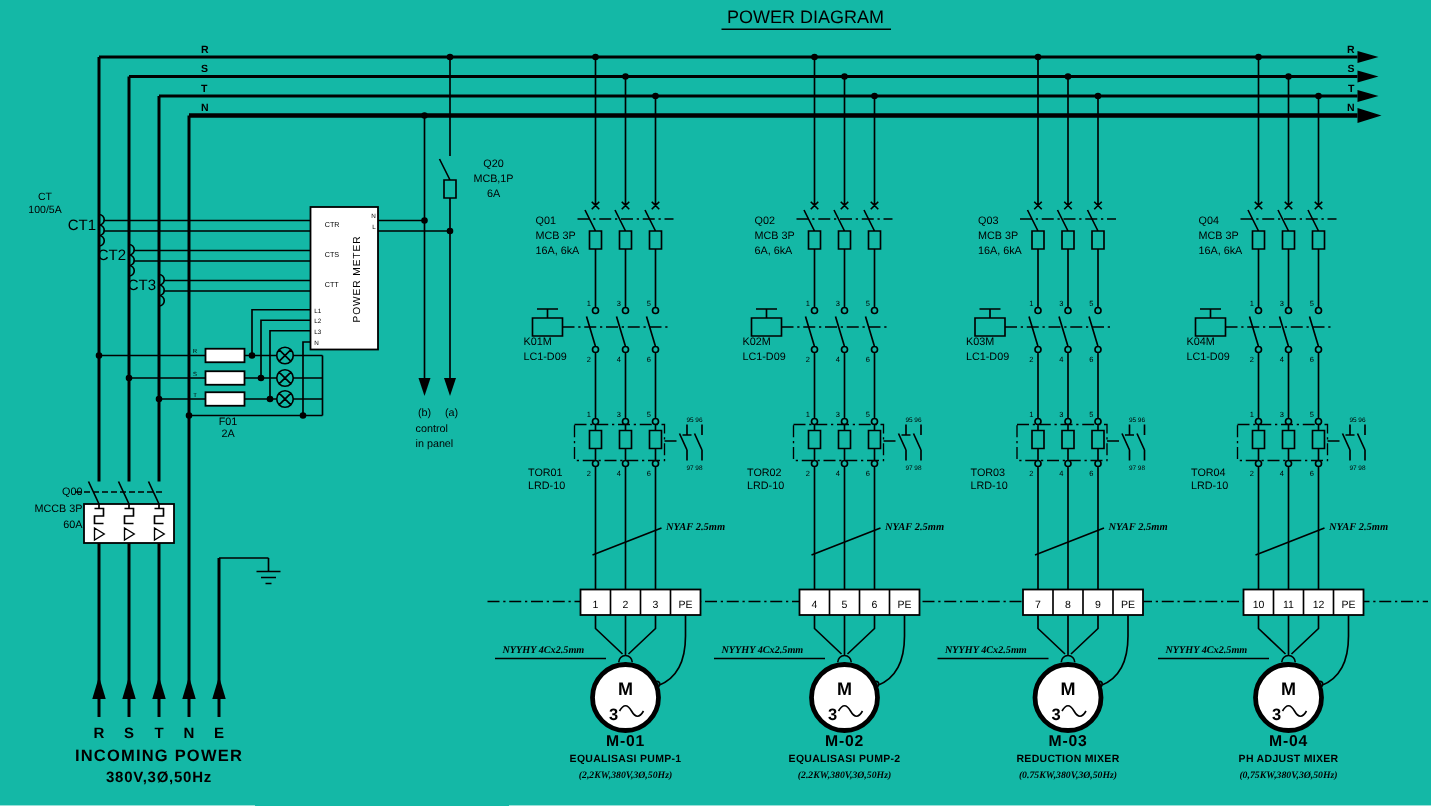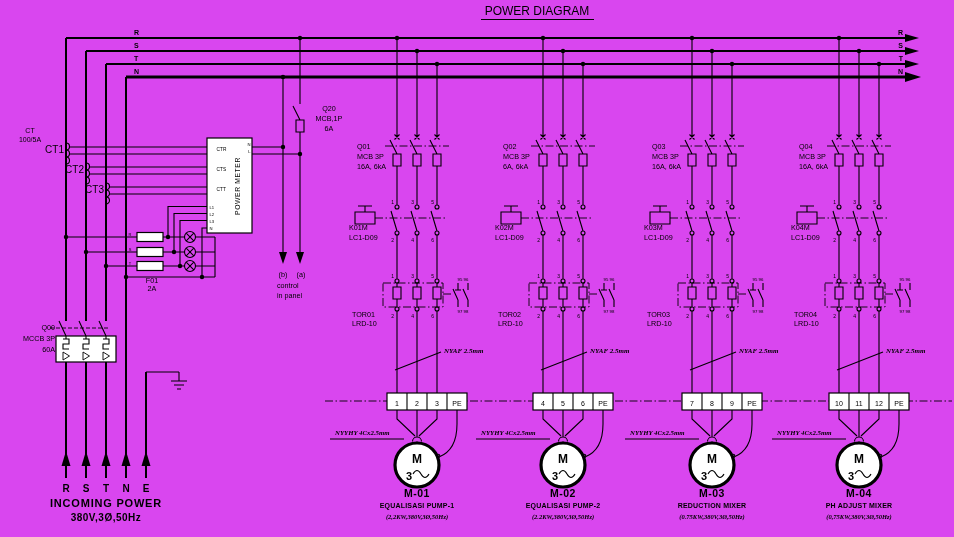--- a/index.html
+++ b/index.html
@@ -1,16 +1,16 @@
 <!DOCTYPE html>
 <html><head>
 <meta charset="utf-8">
 <style>
   html,body{margin:0;padding:0;background:#fff;}
-  .stage{width:954px;height:537px;position:relative;background:#d946ef;overflow:hidden;text-align:right;}
+  .stage{width:954px;height:537px;position:relative;background:#14b8a6;overflow:hidden;text-align:right;}
   svg{display:block;}
   svg text{font-family:"Liberation Sans",sans-serif;fill:#000;}
   .title{font-size:12px;}
   .bus{font-size:7px;font-weight:bold;}
   .lbl{font-size:7.2px;}
   .ctn{font-size:10px;}
   .sm7{font-size:7px;}
   .tn{font-size:5px;}
   .aux{font-size:4.3px;}
   .t42{font-size:4.2px;}

